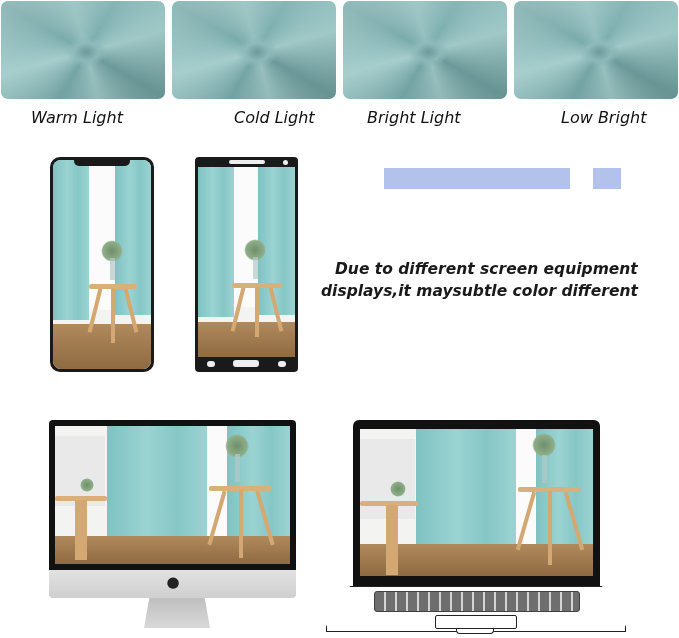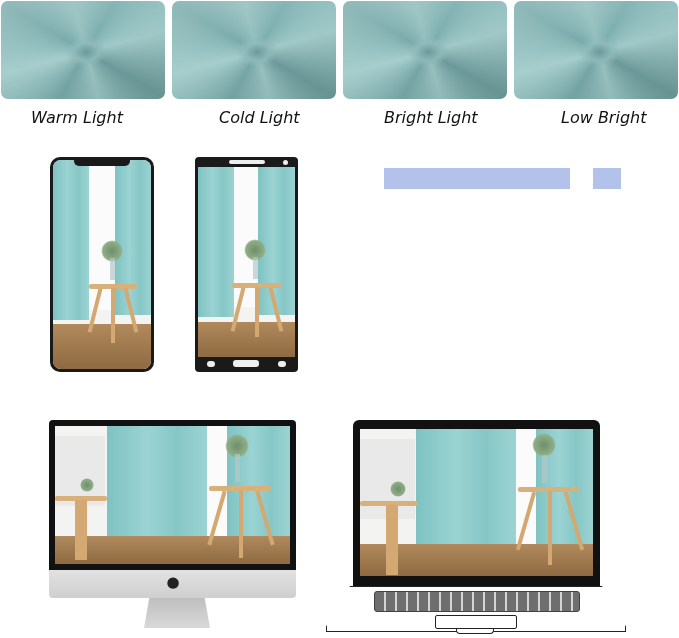--- a/index.html
+++ b/index.html
@@ -58,22 +58,22 @@
 </style>
 </head>
 <body>
 
 <div class="swatch" style="left:1px;"></div>
 <div class="swatch" style="left:172px;"></div>
 <div class="swatch" style="left:343px;"></div>
 <div class="swatch" style="left:514px;"></div>
 
 <span class="swatch-label" style="left:31px;">Warm Light</span>
-<span class="swatch-label" style="left:219px;">Cold Light</span>
-<span class="swatch-label" style="left:384px;">Bright Light</span>
+<span class="swatch-label" style="left:234px;">Cold Light</span>
+<span class="swatch-label" style="left:367px;">Bright Light</span>
 <span class="swatch-label" style="left:561px;">Low Bright</span>
 
 <div class="phone" style="left:50px;width:104px;border-radius:10px;">
   <div class="phone-screen" style="left:3px;top:3px;right:3px;bottom:3px;border-radius:8px;">
     <div class="scene">
       <div class="window" style="left:34px;top:0;width:30px;height:150px;"></div>
       <div class="curtain" style="left:0;top:0;width:36px;height:160px;"></div>
       <div class="curtain" style="left:62px;top:0;width:36px;height:155px;"></div>
       <div class="floor" style="height:45px;"></div>
       <div class="plant" style="left:48px;top:80px;width:22px;height:22px;"></div>
@@ -106,20 +106,22 @@
   <div style="position:absolute;left:88px;top:3px;width:5px;height:5px;background:#eee;border-radius:50%;"></div>
   <div style="position:absolute;left:38px;top:203px;width:26px;height:7px;background:#eee;border-radius:3px;"></div>
   <div style="position:absolute;left:12px;top:204px;width:8px;height:6px;background:#eee;border-radius:3px;"></div>
   <div style="position:absolute;left:83px;top:204px;width:8px;height:6px;background:#eee;border-radius:3px;"></div>
 </div>
 
 <div class="note-bar" style="left:384px;top:168px;width:186px;height:21px;"></div>
 <div class="note-bar" style="left:593px;top:168px;width:28px;height:21px;"></div>
 
 <div class="note">
+  <span class="line" style="padding-left:14px;">Due to different screen equipment</span>
+  <span class="line">displays,it maysubtle color different</span>
 </div>
 
 <div class="imac-frame">
   <div class="phone-screen" style="left:6px;top:6px;right:6px;bottom:6px;">
     <div class="scene">
       <div style="position:absolute;left:0;top:10px;width:50px;height:70px;background:#e9e9e9;"></div>
       <div class="window" style="left:150px;top:0;width:25px;height:110px;"></div>
       <div class="curtain" style="left:52px;top:0;width:100px;height:130px;"></div>
       <div class="curtain" style="left:172px;top:0;width:63px;height:110px;"></div>
       <div class="floor" style="height:28px;"></div>

